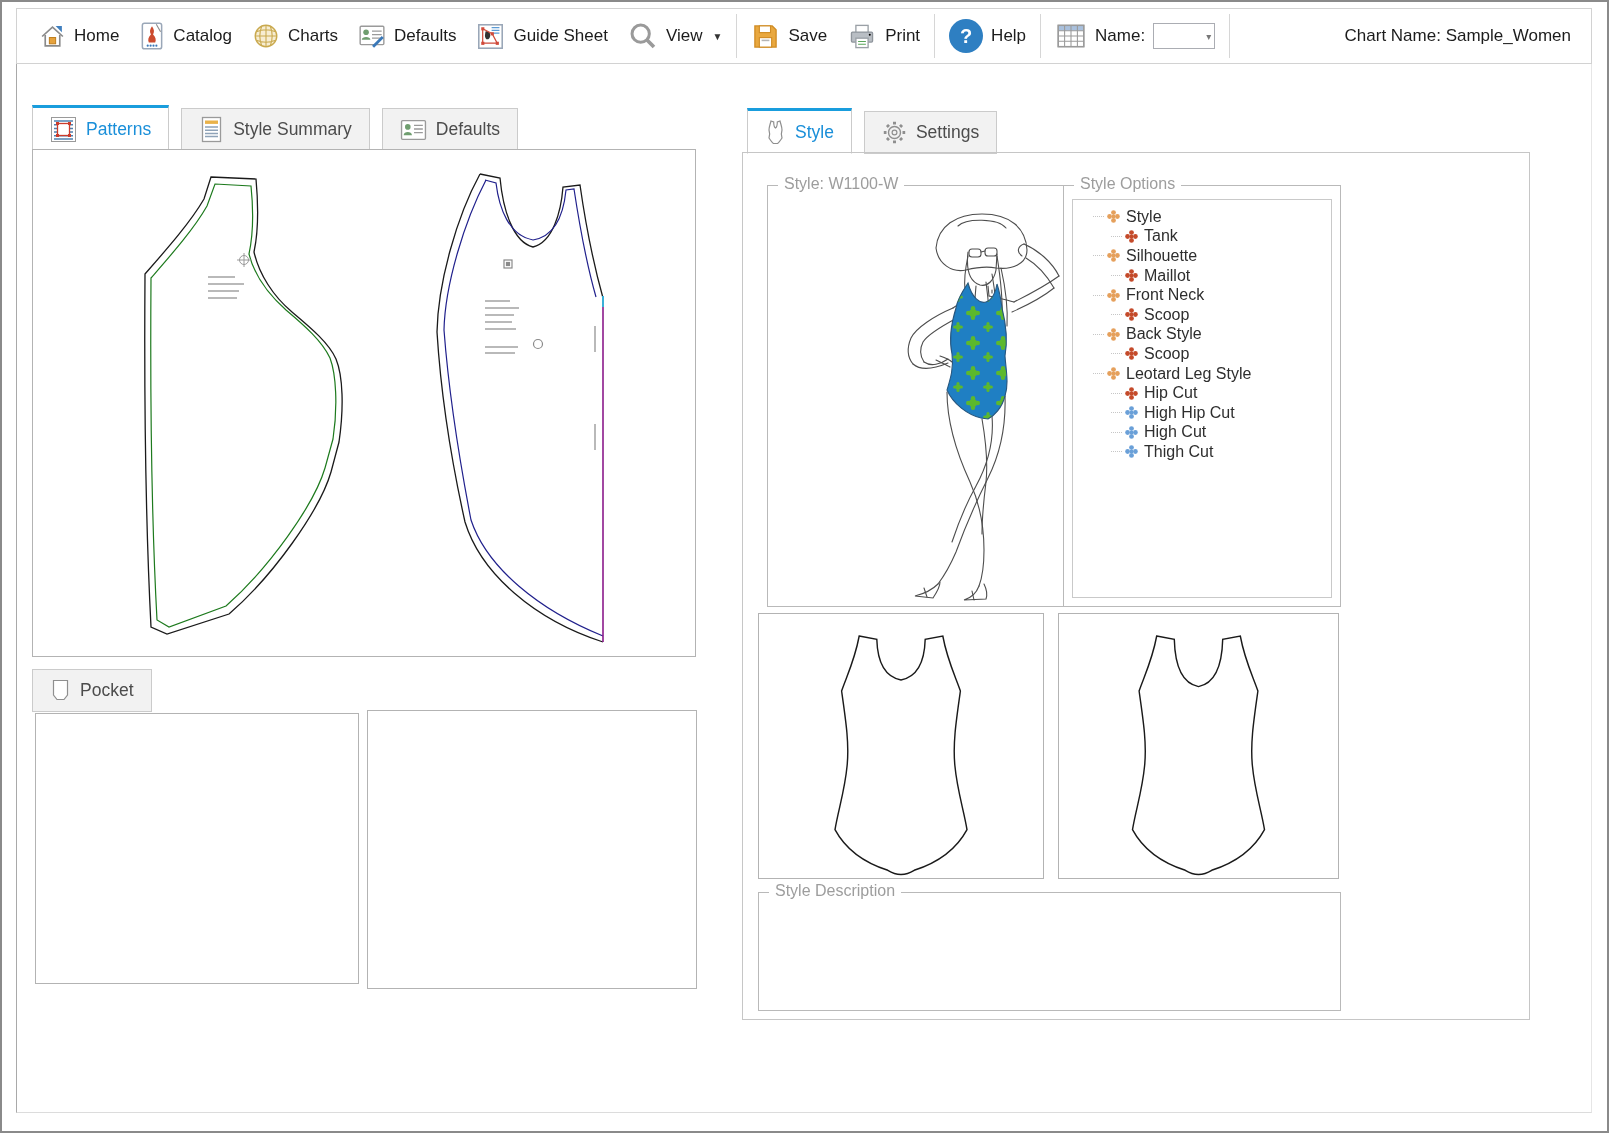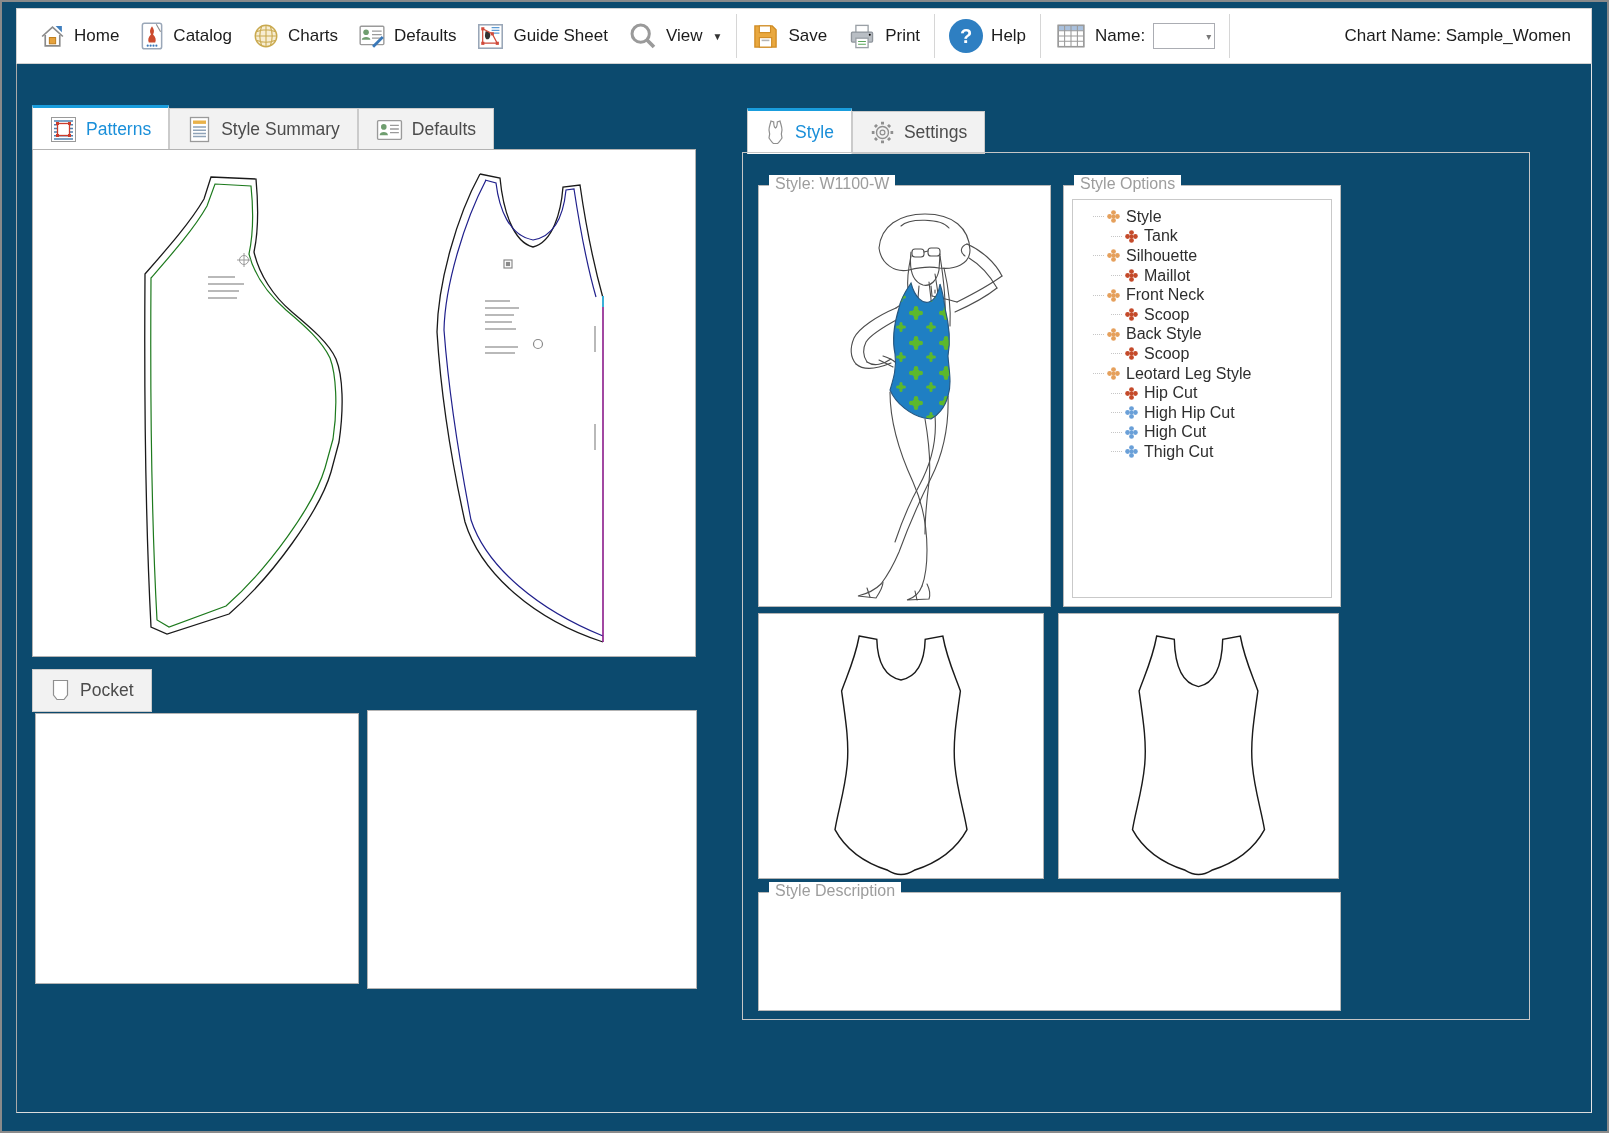--- a/index.html
+++ b/index.html
@@ -1,34 +1,34 @@
 <!DOCTYPE html>
 <html><head>
 <meta charset="utf-8">
 <style>
   html,body{margin:0;padding:0;background:#e8e8e8;}
-  #screen{position:relative;width:1609px;height:1133px;background:#0c4a6e;border:2px solid #8a8a8a;
+  #screen{position:relative;width:1609px;height:1133px;background:#ffffff;border:2px solid #8a8a8a;
           box-sizing:border-box;font-family:"Liberation Sans",sans-serif;overflow:hidden;}
   .client-frame{position:absolute;left:14px;top:62px;width:1574px;height:1048px;
           border-left:1px solid #a9a9a9;border-bottom:1px solid #dcdcdc;border-right:1px solid #e6e6e6;}
   
   .toolbar{position:absolute;left:14px;top:6px;width:1576px;height:56px;border:1px solid #d2d2d2;
           background:#fff;display:flex;align-items:center;padding:0 12px;box-sizing:border-box;
           font-size:17px;color:#1c1c1c;}
   .tb-item{display:flex;align-items:center;gap:8px;padding:0 10px;white-space:nowrap;cursor:default;}
   .tb-sep{width:1px;height:44px;background:#d6d6d6;margin:0 4px;flex:none;}
   .caret{font-size:10px;color:#333;margin-left:2px;}
   .help-circle{width:34px;height:34px;border-radius:50%;background:#2e7fc2;color:#fff;font-weight:bold;
           font-size:20px;display:flex;align-items:center;justify-content:center;}
   .calc-select{width:62px;height:26px;border:1px solid #abadb3;background:#fff;display:flex;
           align-items:center;justify-content:flex-end;box-sizing:border-box;padding-right:3px;}
   .calc-select .caret{color:#777;}
   .chart-name{margin-left:auto;padding-right:8px;}
   
-  .tabrow{position:absolute;display:flex;align-items:flex-end;}
+  .tabrow{position:absolute;display:flex;align-items:flex-end;gap:12px;}
   .tab{display:inline-flex;align-items:center;gap:9px;height:43px;padding:0 17px;background:#f2f2f2;
        border:1px solid #cbcbcb;font-size:17.5px;color:#4c4c4c;box-sizing:border-box;cursor:default;}
   .tab.active{background:#fff;border-top:3px solid #199ddd;border-bottom:1px solid #fff;height:46px;
        color:#1a8fd9;}
   
   .canvasbox{position:absolute;background:#fff;border:1px solid #b3b3b3;box-sizing:border-box;}
   #style-panel{position:absolute;left:740px;top:150px;width:786px;height:866px;border:1px solid #c6c6c6;}
   .groupbox{position:absolute;border:1px solid #b9b9b9;background:#fff;}
   .groupbox>.legend{position:absolute;top:-11px;left:10px;background:#fff;padding:0 6px;color:#9d9d9d;
        font-size:16px;white-space:nowrap;}
@@ -301,21 +301,21 @@
               </g>
             </g>
           </svg>
       </span>
       <span>Settings</span>
     </div>
   </div>
 
   <div id="style-panel">
 
-    <div class="groupbox" style="left:15px;top:32px;width:291px;height:420px;">
+    <div class="groupbox" style="left:24px;top:32px;width:291px;height:420px;padding-left:48px;">
       <span class="legend">Style: W1100-W</span>
       <svg width="289" height="418" viewBox="0 0 289 418">
         <defs>
           <pattern id="suitpat" width="30" height="30" patternUnits="userSpaceOnUse">
             <rect width="30" height="30" fill="#1f7fc3"></rect>
             <g fill="#5cb82d">
               <circle cx="7" cy="7" r="4"></circle>
                 <circle cx="7" cy="2.2" r="2.2"></circle>
                 <circle cx="7" cy="11.8" r="2.2"></circle>
                 <circle cx="2.2" cy="7" r="2.2"></circle>

